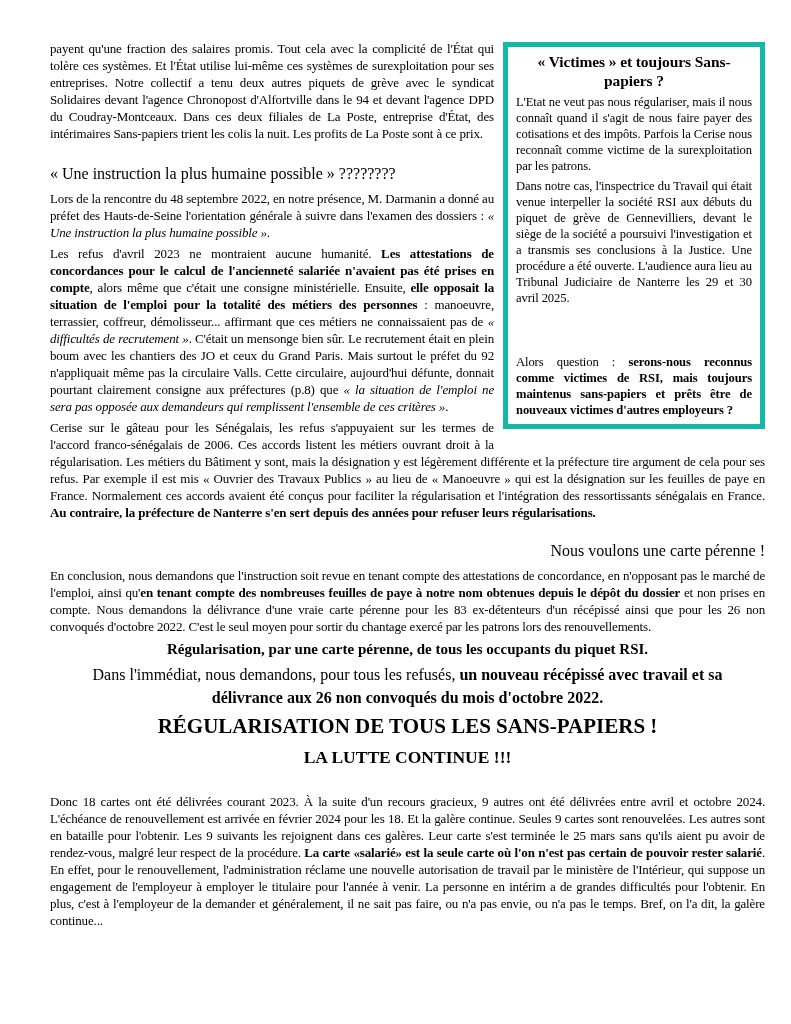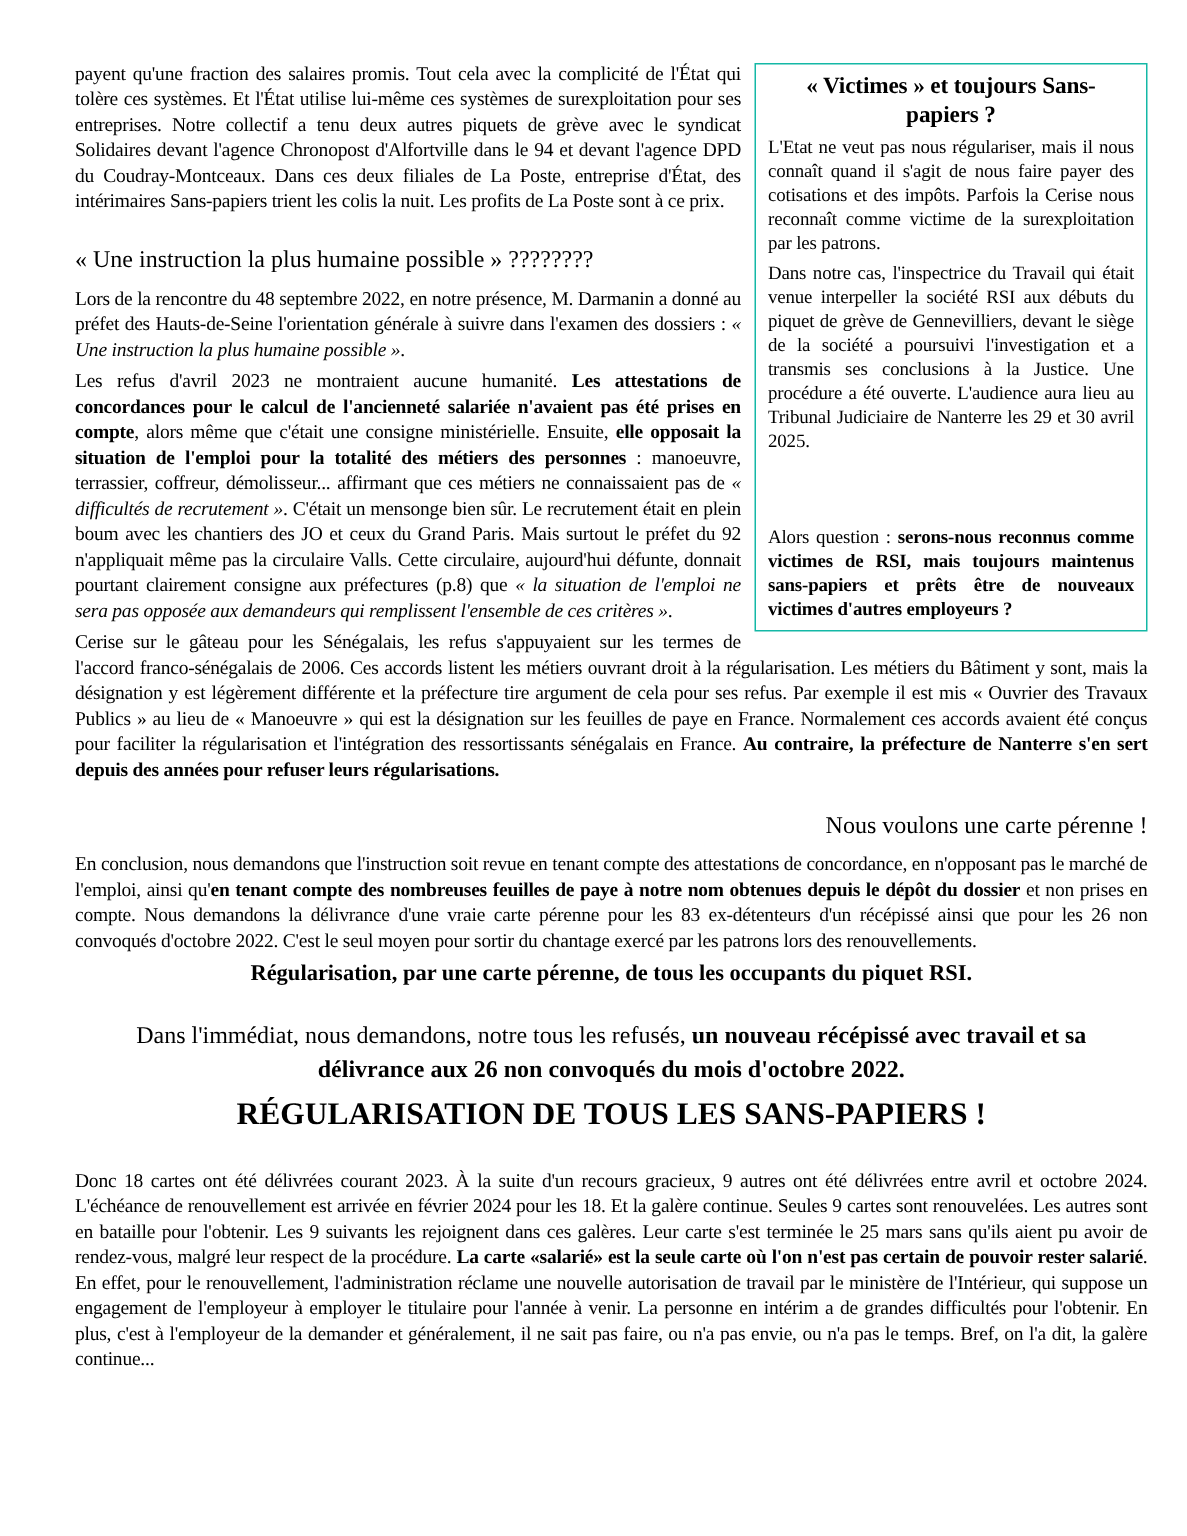--- a/index.html
+++ b/index.html
@@ -17,21 +17,21 @@
     letter-spacing: -0.15px;
     text-align: justify;
   }
   .b { font-weight: bold; }
   .i { font-style: italic; }
 
   .box {
     float: right;
     width: 262px;
     box-sizing: border-box;
-    border: 1px solid #14b8a6;
+    border: 5px solid #14b8a6;
     padding: 3px 8px 6px;
     margin: 2px 0 10px 9px;
     font-size: 12.6px;
     line-height: 16px;
     letter-spacing: -0.1px;
   }
   .box h3 {
     margin: 2px 6px 4px;
     font-size: 15.5px;
     line-height: 19px;
@@ -47,21 +47,21 @@
     font-size: 16px;
     line-height: 20px;
     font-weight: normal;
     text-align: left;
     margin: 22px 0 6px;
     letter-spacing: 0;
   }
   h2.sec2 { margin-top: 20px; text-align: right; }
 
   .slogan { text-align: center; letter-spacing: 0; }
-  .s1 { font-weight: bold; font-size: 15px;  line-height: 19px; margin: 5px 30px 20px; }
+  .s1 { font-weight: bold; font-size: 15px;  line-height: 19px; margin: 5px 30px 4px; }
   .s2 { font-size: 16px; line-height: 23px; margin: 0 8px 5px; }
   .s3 { font-weight: bold; font-size: 21px; line-height: 22px; margin: 6px 0 9px; }
   .s4 { font-weight: bold; font-size: 17.5px; line-height: 22px; margin: 0; }
 
   .update { margin-top: 25px !important; }
 </style>
 </head>
 <body>
 
 <div class="page">
@@ -77,18 +77,19 @@
 
   <h2 class="sec">« Une instruction la plus humaine possible » ????????</h2>
   <p><span>Lors de la rencontre du 48 septembre 2022, en notre présence, M. Darmanin a donné au préfet des Hauts-de-Seine l'orientation générale à suivre dans l'examen des dossiers : </span><span class="i">« Une instruction la plus humaine possible »</span><span>.</span></p>
   <p><span>Les refus d'avril 2023 ne montraient aucune humanité. </span><span class="b">Les attestations de concordances pour le calcul de l'ancienneté salariée n'avaient pas été prises en compte</span><span>, alors même que c'était une consigne ministérielle. Ensuite, </span><span class="b">elle opposait la situation de l'emploi pour la totalité des métiers des personnes</span><span> : manoeuvre, terrassier, coffreur, démolisseur... affirmant que ces métiers ne connaissaient pas de </span><span class="i">« difficultés de recrutement »</span><span>. C'était un mensonge bien sûr. Le recrutement était en plein boum avec les chantiers des JO et ceux du Grand Paris. Mais surtout le préfet du 92 n'appliquait même pas la circulaire Valls. Cette circulaire, aujourd'hui défunte, donnait pourtant clairement consigne aux préfectures (p.8) que </span><span class="i">« la situation de l'emploi ne sera pas opposée aux demandeurs qui remplissent l'ensemble de ces critères »</span><span>.</span></p>
   <p><span>Cerise sur le gâteau pour les Sénégalais, les refus s'appuyaient sur les termes de l'accord franco-sénégalais de 2006. Ces accords listent les métiers ouvrant droit à la régularisation. Les métiers du Bâtiment y sont, mais la désignation y est légèrement différente et la préfecture tire argument de cela pour ses refus. Par exemple il est mis « Ouvrier des Travaux Publics » au lieu de « Manoeuvre » qui est la désignation sur les feuilles de paye en France. Normalement ces accords avaient été conçus pour faciliter la régularisation et l'intégration des ressortissants sénégalais en France. </span><span class="b">Au contraire, la préfecture de Nanterre s'en sert depuis des années pour refuser leurs régularisations.</span></p>
 
   <h2 class="sec sec2">Nous voulons une carte pérenne !</h2>
   <p><span>En conclusion, nous demandons que l'instruction soit revue en tenant compte des attestations de concordance, en n'opposant pas le marché de l'emploi, ainsi qu'</span><span class="b">en tenant compte des nombreuses feuilles de paye à notre nom obtenues depuis le dépôt du dossier</span><span> et non prises en compte. Nous demandons la délivrance d'une vraie carte pérenne pour les 83 ex-détenteurs d'un récépissé ainsi que pour les 26 non convoqués d'octobre 2022. C'est le seul moyen pour sortir du chantage exercé par les patrons lors des renouvellements.</span></p>
 
   <div class="slogan s1"><span class="b">Régularisation, par une carte pérenne, de tous les occupants du piquet RSI.</span></div>
-  <div class="slogan s2"><span>Dans l'immédiat, nous demandons, notre tous les refusés, </span><span class="b">un nouveau récépissé avec travail et sa délivrance aux 26 non convoqués du mois d'octobre 2022.</span></div>
+  <div class="slogan s2"><span>Dans l'immédiat, nous demandons, pour tous les refusés, </span><span class="b">un nouveau récépissé avec travail et sa délivrance aux 26 non convoqués du mois d'octobre 2022.</span></div>
   <div class="slogan s3"><span class="b">RÉGULARISATION DE TOUS LES SANS-PAPIERS !</span></div>
+  <div class="slogan s4"><span class="b">LA LUTTE CONTINUE !!!</span></div>
 
   <p class="update"><span>Donc 18 cartes ont été délivrées courant 2023. À la suite d'un recours gracieux, 9 autres ont été délivrées entre avril et octobre 2024. L'échéance de renouvellement est arrivée en février 2024 pour les 18. Et la galère continue. Seules 9 cartes sont renouvelées. Les autres sont en bataille pour l'obtenir. Les 9 suivants les rejoignent dans ces galères. Leur carte s'est terminée le 25 mars sans qu'ils aient pu avoir de rendez-vous, malgré leur respect de la procédure. </span><span class="b">La carte «salarié» est la seule carte où l'on n'est pas certain de pouvoir rester salarié</span><span>. En effet, pour le renouvellement, l'administration réclame une nouvelle autorisation de travail par le ministère de l'Intérieur, qui suppose un engagement de l'employeur à employer le titulaire pour l'année à venir. La personne en intérim a de grandes difficultés pour l'obtenir. En plus, c'est à l'employeur de la demander et généralement, il ne sait pas faire, ou n'a pas envie, ou n'a pas le temps. Bref, on l'a dit, la galère continue...</span></p>
 
 </div>
 
 </body></html>

